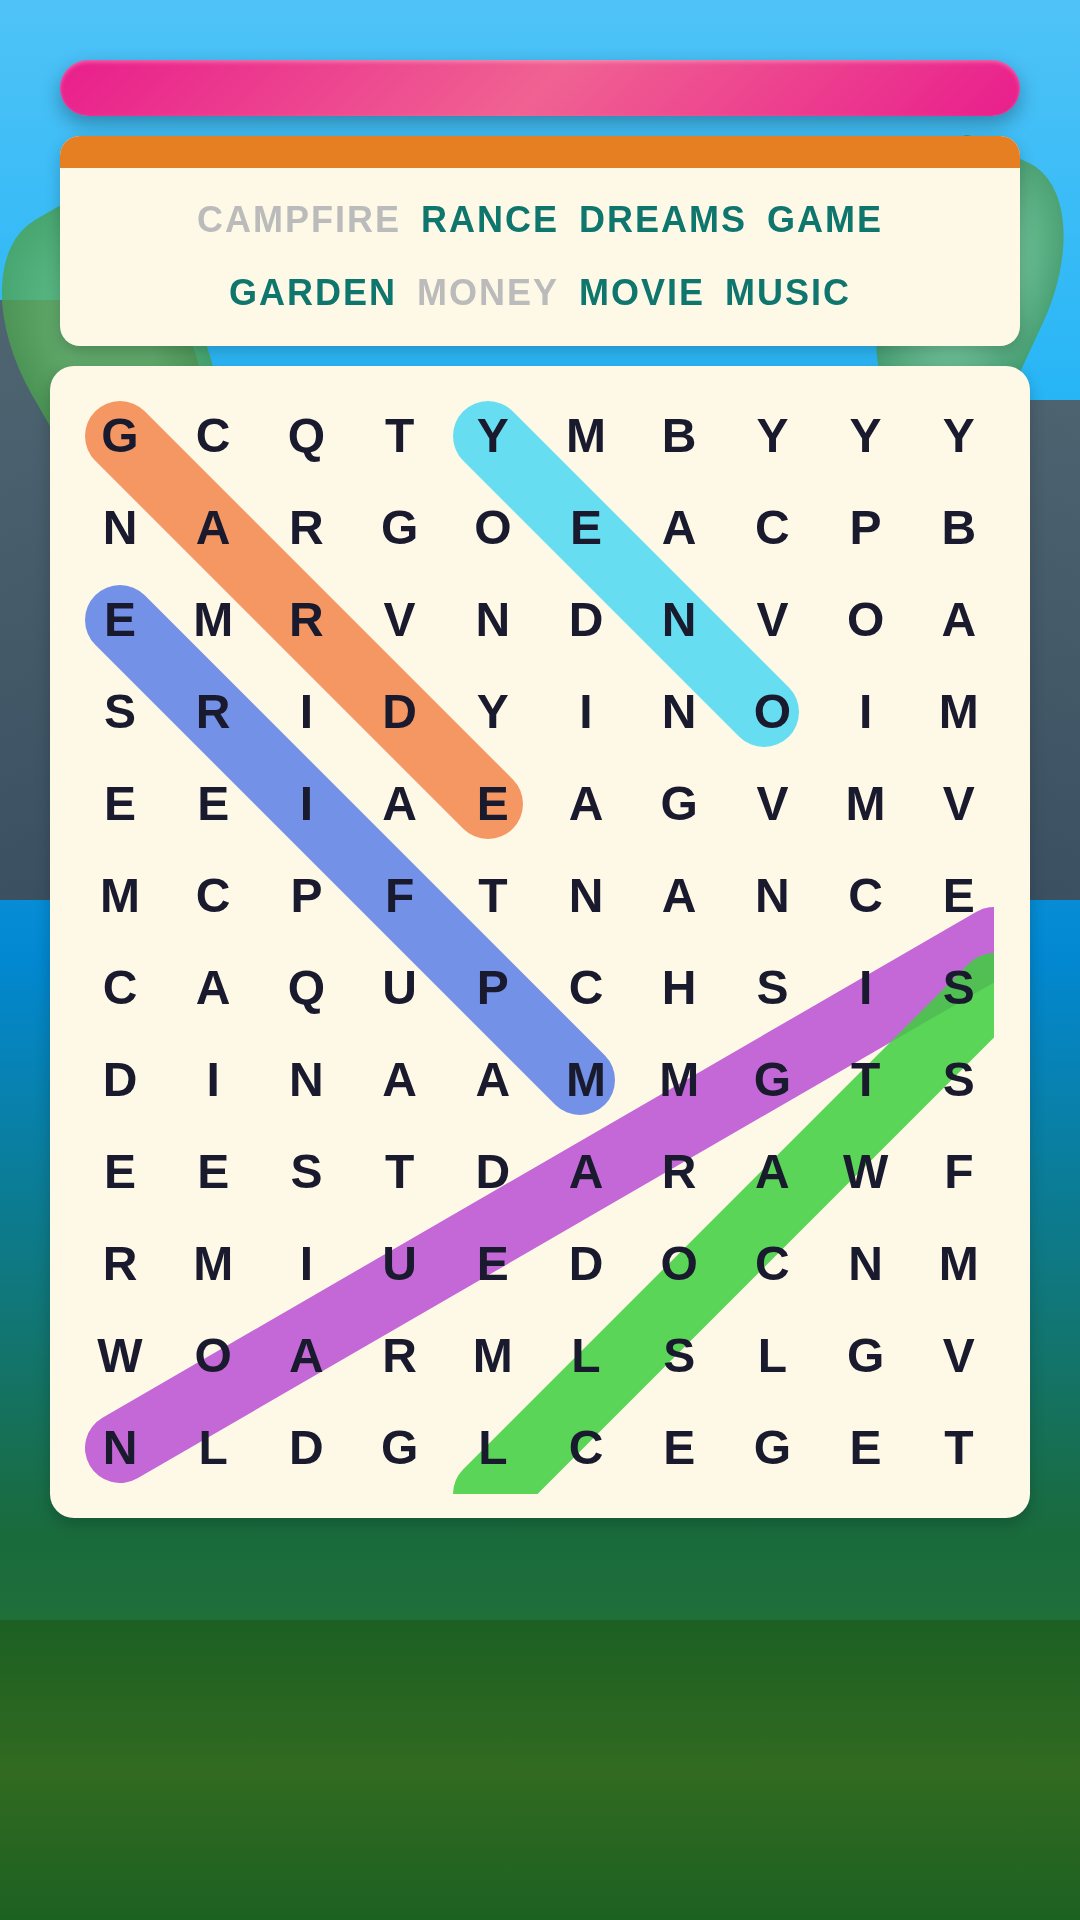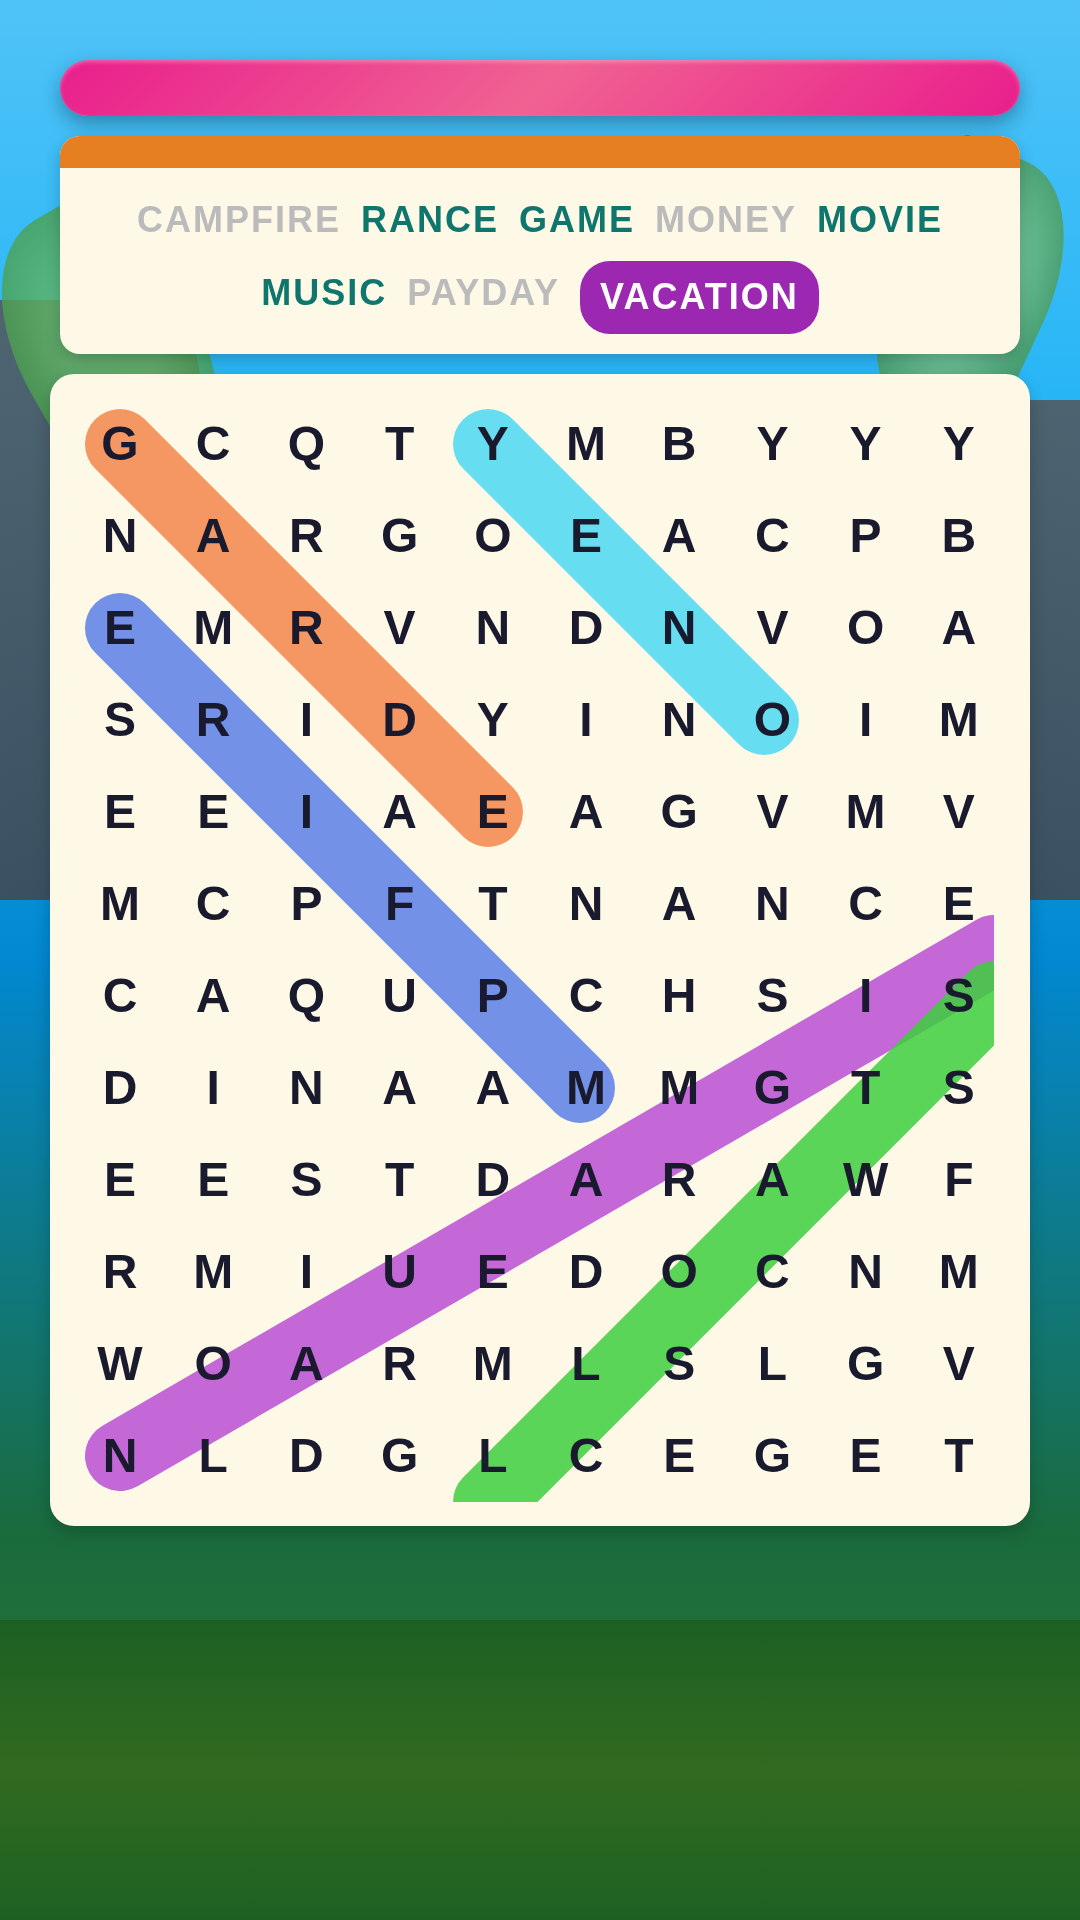--- a/index.html
+++ b/index.html
@@ -195,26 +195,26 @@
     <div class="title-text"></div>
   </div>
 
   <div class="words-panel">
     <div class="words-category-header">
       <div class="words-category-text"></div>
     </div>
     <div class="words-list" id="words-list">
     <span class="word-item word-found">CAMPFIRE</span>
         <span class="word-item word-normal">RANCE</span>
+        <span class="word-item word-normal">DREAMS</span>
         <span class="word-item word-normal">GAME</span>
+        <span class="word-item word-normal">GARDEN</span>
         <span class="word-item word-found">MONEY</span>
         <span class="word-item word-normal">MOVIE</span>
         <span class="word-item word-normal">MUSIC</span>
-        <span class="word-item word-found">PAYDAY</span>
-        <span class="word-item word-highlighted">VACATION</span>
       </div>
   </div>
 
   <div class="grid-panel">
     <div class="letter-grid" id="letter-grid">
 
       <svg class="grid-overlay" id="grid-overlay" viewBox="0 0 920 1104" xmlns="http://www.w3.org/2000/svg" style="width: 920px; height: 1104px;">
 
         <line x1="46" y1="46" x2="414" y2="414" stroke="#f4874b" stroke-width="70" stroke-linecap="round" opacity="0.85"></line>
 

